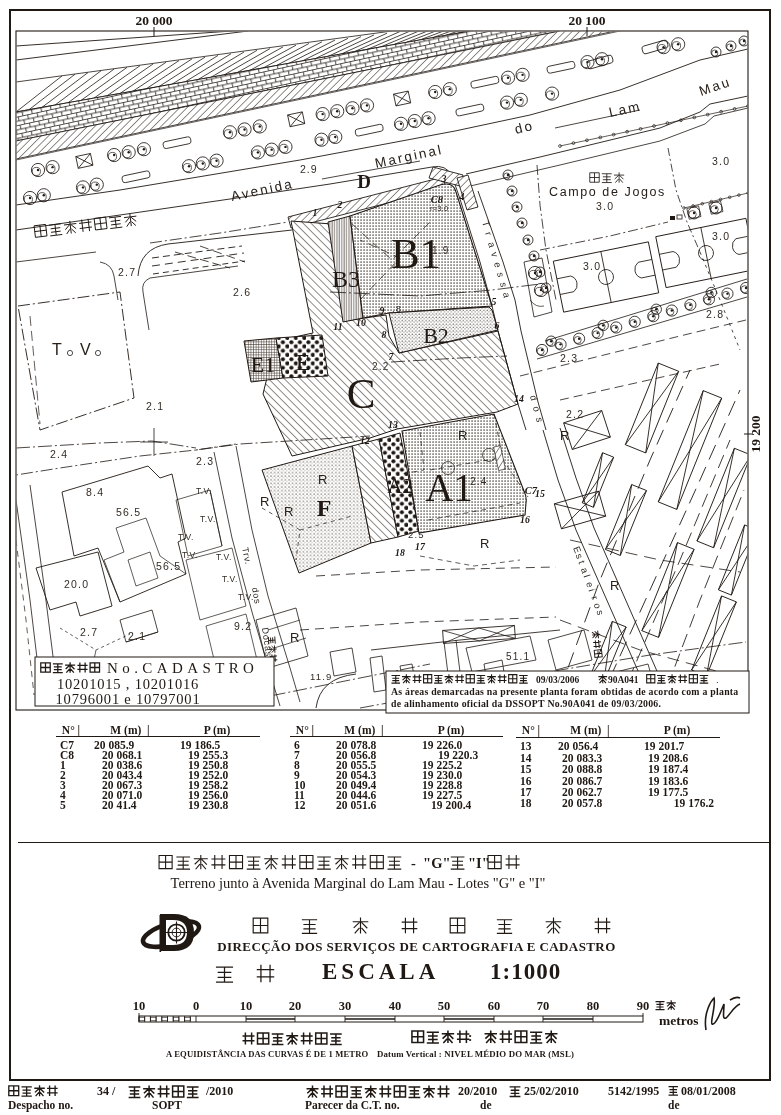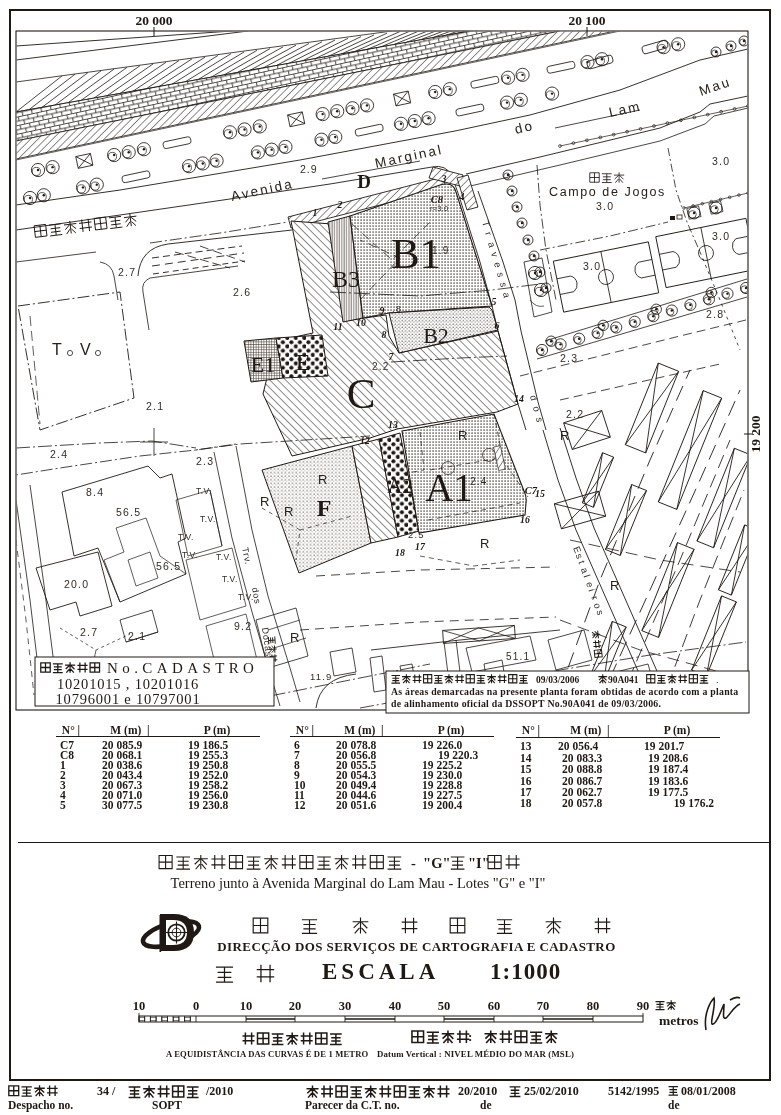--- a/index.html
+++ b/index.html
@@ -1021,21 +1021,21 @@
 
 <div style="position:absolute;left:56px;top:725px;font-family:'Liberation Serif',serif;font-weight:bold;font-size:11.5px;color:#201813;line-height:10.0px;white-space:nowrap;">
     <div style="display:flex;">
       <div style="width:30px;text-align:center;">N°&nbsp;|</div>
       <div style="width:88px;text-align:center;">M (m)&nbsp;&nbsp;|</div>
       <div style="width:86px;text-align:center;">P (m)</div>
     </div>
     <div style="height:2px;border-bottom:1.2px solid #201813;margin-bottom:3px;"></div>
     <div style="display:flex;">
       <div style="width:30px;text-align:left;padding-left:4px;">C7</div>
-      <div style="width:72px;margin-left:16px;">20 085.9</div>
+      <div style="width:72px;margin-left:8px;">20 085.9</div>
       <div style="width:72px;margin-left:14px;">19 186.5</div>
     </div>
     <div style="display:flex;">
       <div style="width:30px;text-align:left;padding-left:4px;">C8</div>
       <div style="width:72px;margin-left:16px;">20 068.1</div>
       <div style="width:72px;margin-left:14px;">19 255.3</div>
     </div>
     <div style="display:flex;">
       <div style="width:30px;text-align:left;padding-left:4px;">1</div>
       <div style="width:72px;margin-left:16px;">20 038.6</div>
@@ -1051,21 +1051,21 @@
       <div style="width:72px;margin-left:16px;">20 067.3</div>
       <div style="width:72px;margin-left:14px;">19 258.2</div>
     </div>
     <div style="display:flex;">
       <div style="width:30px;text-align:left;padding-left:4px;">4</div>
       <div style="width:72px;margin-left:16px;">20 071.0</div>
       <div style="width:72px;margin-left:14px;">19 256.0</div>
     </div>
     <div style="display:flex;">
       <div style="width:30px;text-align:left;padding-left:4px;">5</div>
-      <div style="width:72px;margin-left:16px;">30 077.5</div>
+      <div style="width:72px;margin-left:16px;">20 41.4</div>
       <div style="width:72px;margin-left:14px;">19 230.8</div>
     </div>
   </div>
 
 <div style="position:absolute;left:290px;top:725px;font-family:'Liberation Serif',serif;font-weight:bold;font-size:11.5px;color:#201813;line-height:10.0px;white-space:nowrap;">
     <div style="display:flex;">
       <div style="width:30px;text-align:center;">N°&nbsp;|</div>
       <div style="width:88px;text-align:center;">M (m)&nbsp;&nbsp;|</div>
       <div style="width:86px;text-align:center;">P (m)</div>
     </div>
@@ -1096,21 +1096,21 @@
       <div style="width:72px;margin-left:14px;">19 228.8</div>
     </div>
     <div style="display:flex;">
       <div style="width:30px;text-align:left;padding-left:4px;">11</div>
       <div style="width:72px;margin-left:16px;">20 044.6</div>
       <div style="width:72px;margin-left:14px;">19 227.5</div>
     </div>
     <div style="display:flex;">
       <div style="width:30px;text-align:left;padding-left:4px;">12</div>
       <div style="width:72px;margin-left:16px;">20 051.6</div>
-      <div style="width:72px;margin-left:14px;">19 200.4</div>
+      <div style="width:72px;margin-left:23px;">19 200.4</div>
     </div>
   </div>
 
 <div style="position:absolute;left:516px;top:725px;font-family:'Liberation Serif',serif;font-weight:bold;font-size:11.5px;color:#201813;line-height:11.4px;white-space:nowrap;">
     <div style="display:flex;">
       <div style="width:30px;text-align:center;">N°&nbsp;|</div>
       <div style="width:88px;text-align:center;">M (m)&nbsp;&nbsp;|</div>
       <div style="width:86px;text-align:center;">P (m)</div>
     </div>
     <div style="height:2px;border-bottom:1.2px solid #201813;margin-bottom:3px;"></div>

